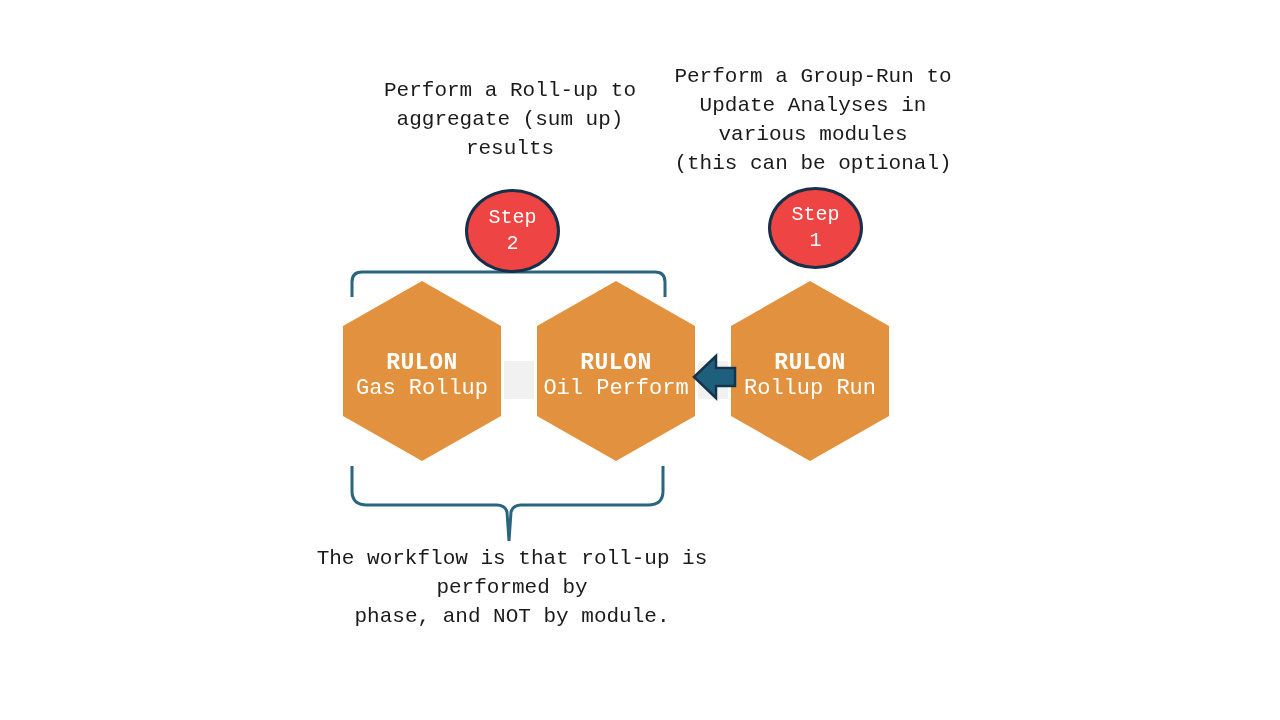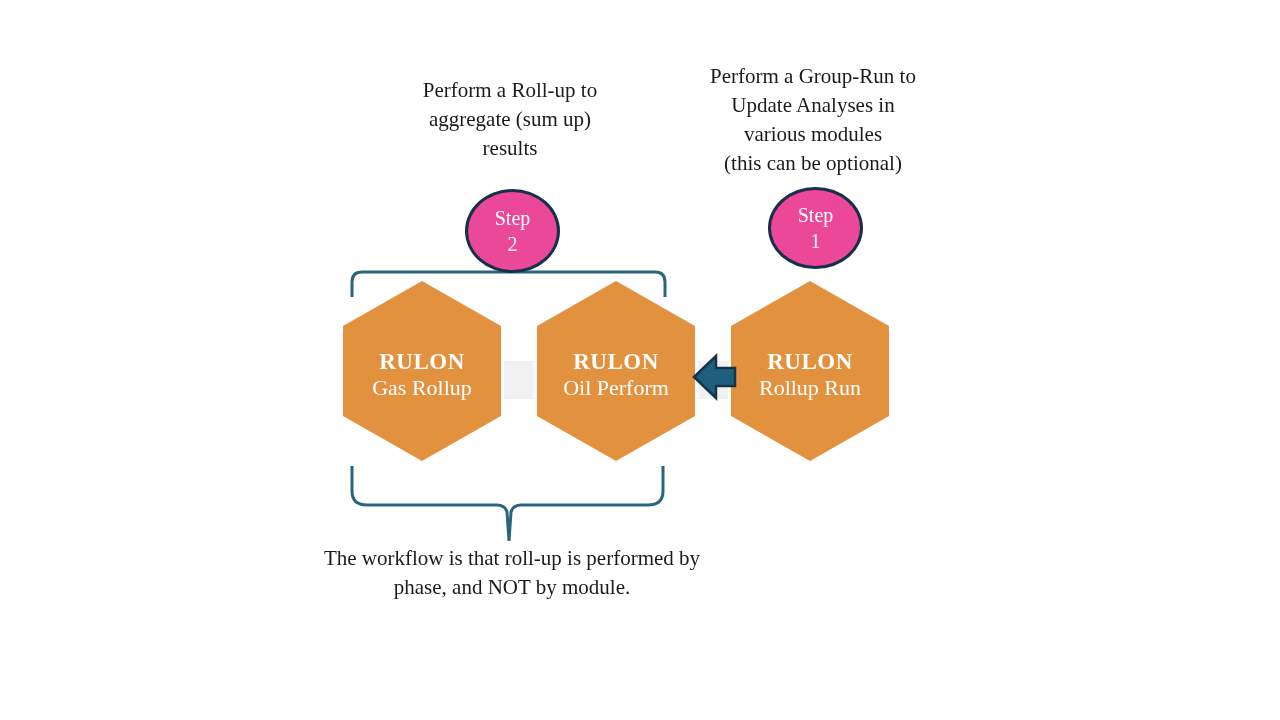--- a/index.html
+++ b/index.html
@@ -3,38 +3,38 @@
 <meta charset="utf-8">
 <style>
   * { margin: 0; padding: 0; box-sizing: border-box; }
   html, body { background: #ffffff; }
   .canvas {
     position: relative;
     width: 1016px;
     height: 720px;
     background: #ffffff;
     overflow: hidden;
-    font-family: Liberation Serif, serif;
+    font-family: Liberation Mono, monospace;
     color: #1b1b1b;
   }
   .note {
     position: absolute;
     white-space: pre-line;
     text-align: center;
     font-size: 21px;
     line-height: 29px;
     color: #1b1b1b;
   }
   .note-rollup   { left: 350px; top: 76px;  width: 320px; }
   .note-grouprun { left: 652px; top: 62px;  width: 322px; }
   .note-workflow { left: 292px; top: 544px; width: 440px; font-size: 21px; }
 
   .step-badge {
     position: absolute;
-    background: #ec4899;
+    background: #ef4444;
     border: 3px solid #16304a;
     border-radius: 50%;
     display: flex;
     flex-direction: column;
     align-items: center;
     justify-content: center;
     color: #ffffff;
     font-size: 20px;
     line-height: 26px;
     text-align: center;

